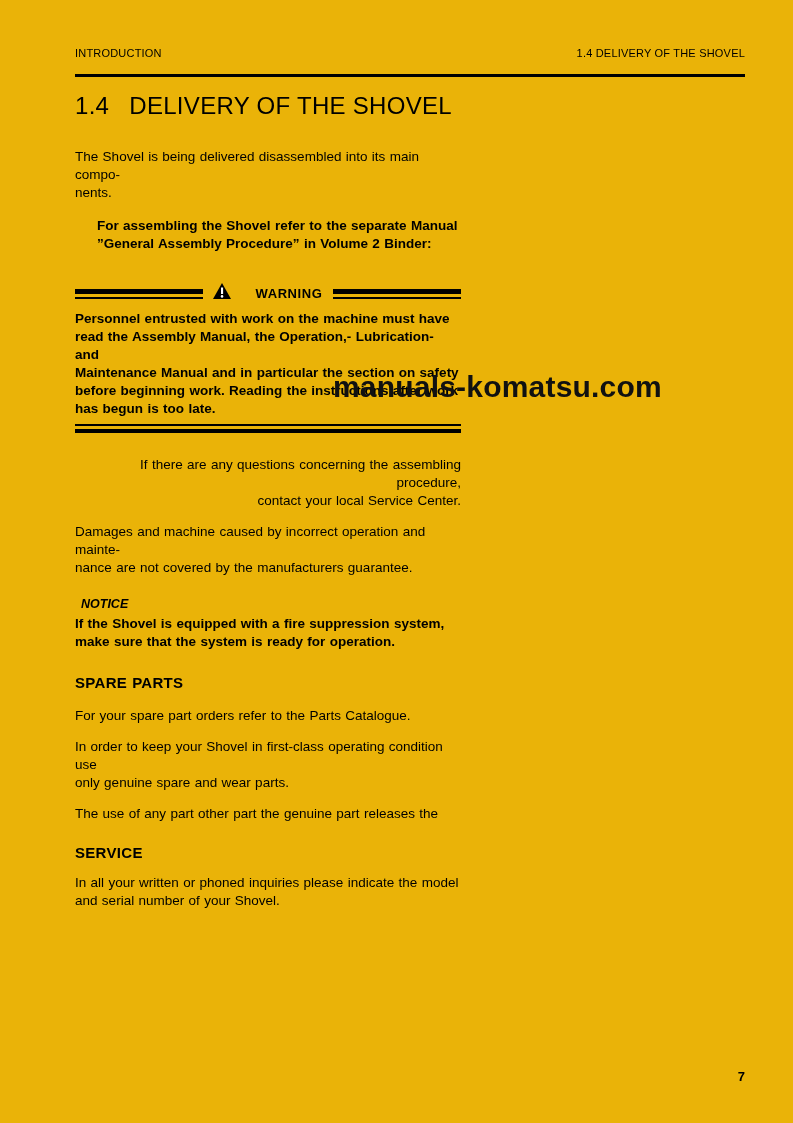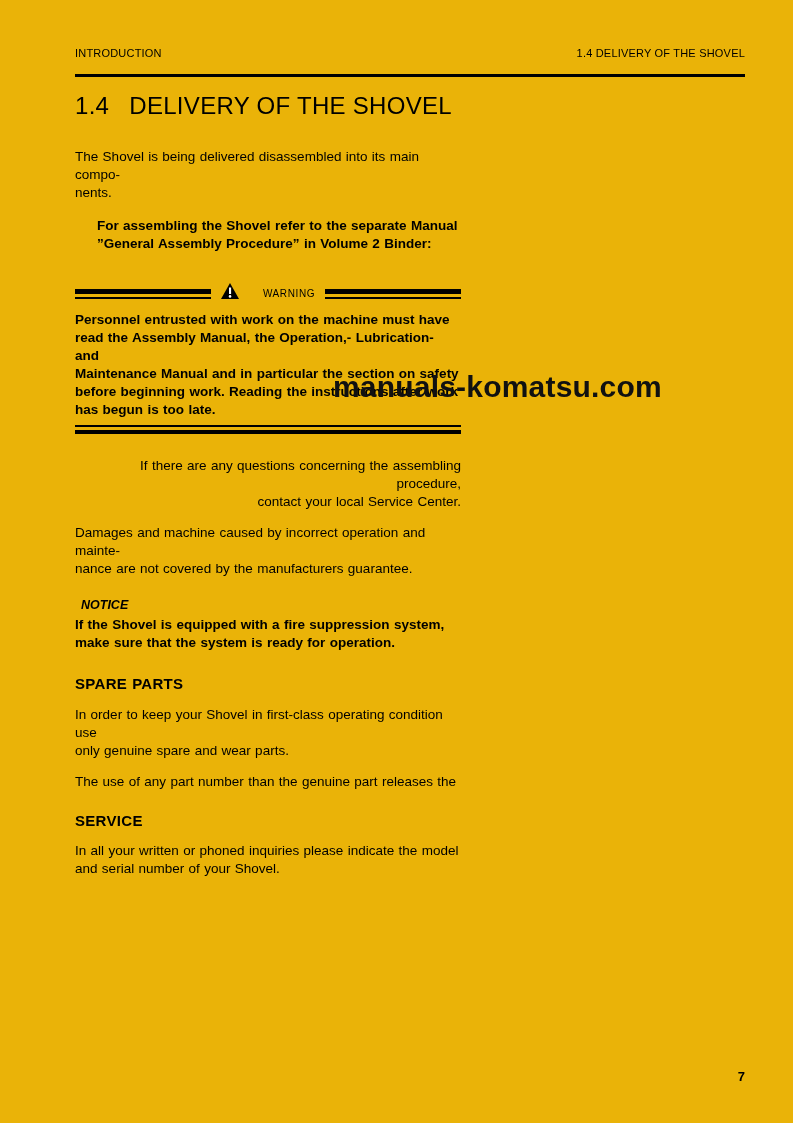--- a/index.html
+++ b/index.html
@@ -40,21 +40,21 @@
   .p-intro { margin-top: 148px !important; }
   .note { margin-top: 15px !important; font-weight: bold; padding-left: 22px; }
   .warn-head { display: flex; align-items: center; margin-top: 30px; }
   .warn-bar {
     flex: 1; height: 3px;
     border-top: 5px solid #000; border-bottom: 2px solid #000;
   }
   .warn-label {
     display: flex; align-items: center; gap: 24px;
     padding: 0 10px;
-    font-weight: normal; font-size: 10px; letter-spacing: 0.6px;
+    font-weight: bold; font-size: 13px; letter-spacing: 0.6px;
   }
   .warn-body { margin-top: 6px !important; font-weight: bold; }
   .warn-foot {
     margin-top: 6px; height: 3px;
     border-top: 2px solid #000; border-bottom: 4px solid #000;
   }
   .p-questions { margin-top: 23px !important; text-align: right; }
   .p-prior    { margin-top: 11px !important; }
   .p-damages  { margin-top: 13px !important; }
   .notice-label { margin-top: 18px !important; font-weight: bold; font-size: 12.5px; padding-left: 6px; font-style: italic; }
@@ -136,23 +136,24 @@
     <p class="p-questions">If there are any questions concerning the assembling procedure,
 contact your local Service Center.</p>
     <p class="p-damages">Damages and machine caused by incorrect operation and mainte-
 nance are not covered by the manufacturers guarantee.</p>
 
     <p class="notice-label">NOTICE</p>
     <p class="notice-body">If the Shovel is equipped with a fire suppression system,
 make sure that the system is ready for operation.</p>
 
     <h2 class="section-heading h-spare">SPARE PARTS</h2>
+    <p class="sp-p1">For your spare part orders refer to the Parts Catalogue.</p>
     <p class="sp-p2">In order to keep your Shovel in first-class operating condition use
 only genuine spare and wear parts.</p>
-    <p class="sp-p3">The use of any part number than the genuine part releases the</p>
+    <p class="sp-p3">The use of any part other part the genuine part releases the</p>
 
     <h2 class="section-heading h-service">SERVICE</h2>
     <p class="sv-p2">In all your written or phoned inquiries please indicate the model
 and serial number of your Shovel.</p>
 
   </div>
 
   <div class="watermark">manuals-komatsu.com</div>
 
   <div class="page-number">7</div>

